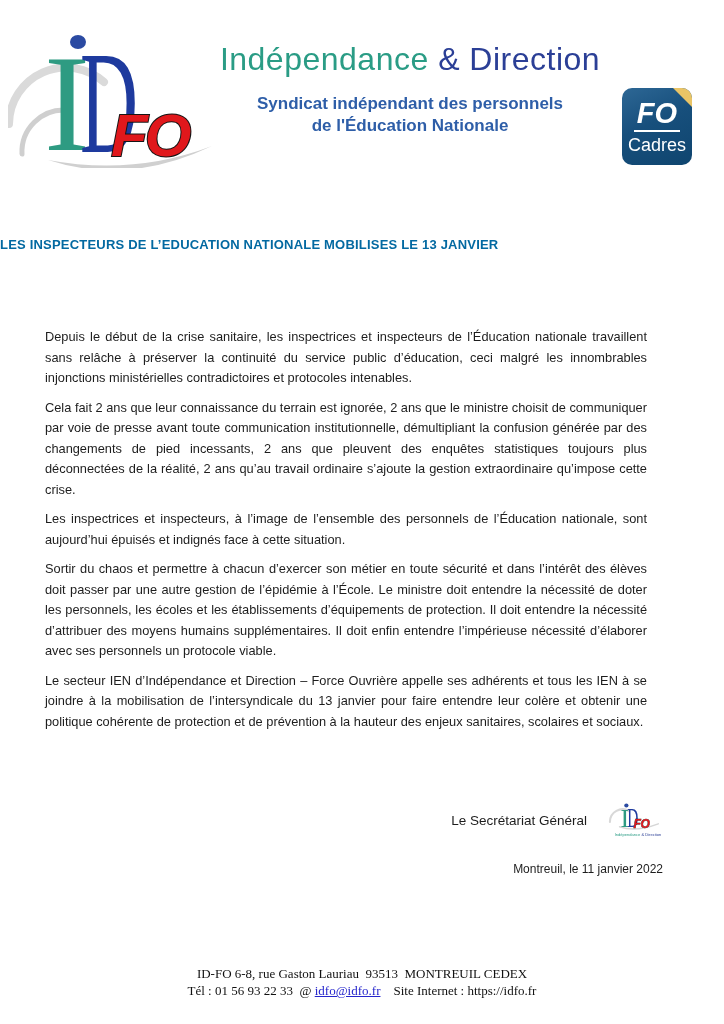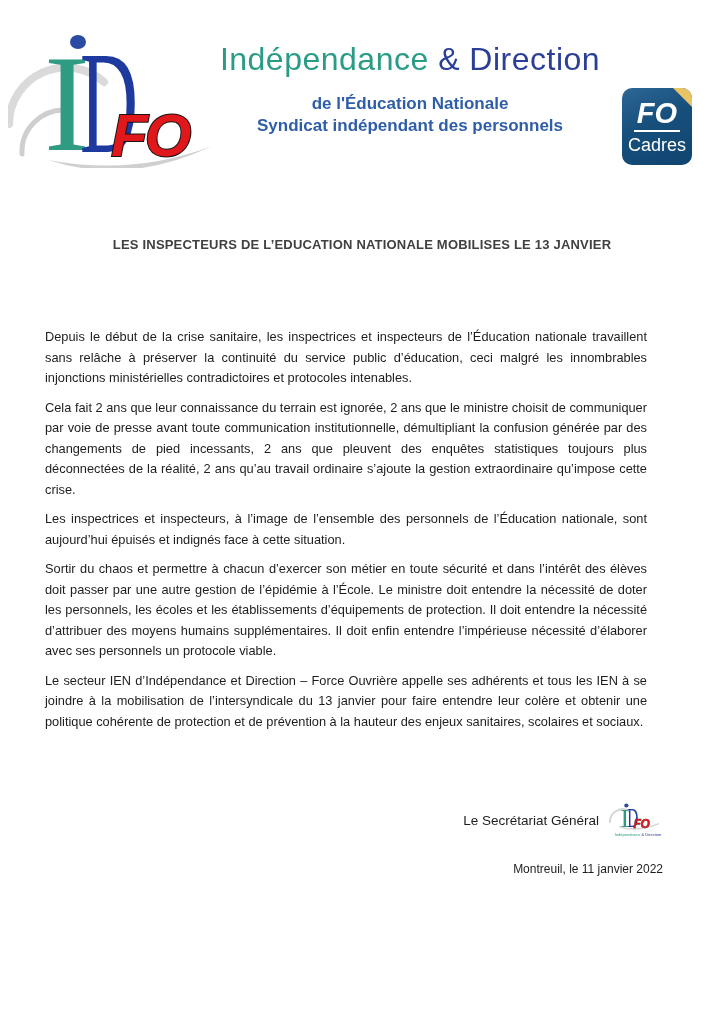--- a/index.html
+++ b/index.html
@@ -24,29 +24,29 @@
     background:linear-gradient(155deg,#2d6795 0%, #174f7c 45%, #0f456f 100%);
     display:flex; flex-direction:column; align-items:center; padding-top:10px;
   }
   .badge-corner { position:absolute; top:0; right:0; width:0; height:0;
     border-top:19px solid #e9c466; border-left:19px solid transparent; }
   .badge-fo { position:relative; color:#fff; font-weight:bold; font-style:italic;
     font-size:29px; line-height:30px; padding:0 3px 2px; border-bottom:2px solid #ffffff; }
   .badge-cadres { color:#fff; font-size:18px; margin-top:3px; }
 
   
-  .headline { position:absolute; left:0; right:0; top:237px; text-align:center;
-    font-weight:bold; font-size:13px; letter-spacing:0.2px; color:#404040; white-space:pre-wrap; }
+  .headline { position:absolute; left:0; right:0; top:237px; text-align:left;
+    font-weight:bold; font-size:13px; letter-spacing:0.2px; color:#0369a1; white-space:pre-wrap; }
 
   .body-text { position:absolute; left:45px; top:327px; width:602px;
     font-size:12.8px; line-height:20.5px; text-align:justify; }
   .body-text p { margin-bottom:9px; }
 
   .signature-row { position:absolute; right:58px; top:800px;
-    display:flex; align-items:center; gap:9px; }
+    display:flex; align-items:center; gap:21px; }
   .signature-label { font-size:13.5px; color:#1d1d1d; }
   .mini-logo { width:58px; height:40px; }
 
   .dateline { position:absolute; right:61px; top:862px; font-size:12px; color:#1d1d1d; }
 
   
   .footer { position:absolute; left:0; right:0; top:965px; text-align:center;
     font-family:"Liberation Serif", serif; font-size:13px; line-height:17px; color:#111; }
   .footer .line { white-space:pre-wrap; }
   .footer a.email { color:#2626cc; text-decoration:underline; white-space:pre-wrap; }
@@ -62,22 +62,22 @@
     <path d="M40 132 Q 120 158 204 118 Q 125 148 40 132 Z" fill="#d0d0d0"></path>
     <ellipse cx="70" cy="14" rx="8" ry="7" fill="#2b4aa2"></ellipse>
     <text x="36" y="122" font-size="138" fill="#2e9b82" font-family="&quot;Liberation Serif&quot;, serif">I</text>
     <text transform="translate(72 124) scale(0.55 1)" font-size="146" fill="#1e3a9e" font-family="&quot;Liberation Serif&quot;, serif">D</text>
     <text x="103" y="128" font-size="60" font-weight="bold" font-style="italic" fill="#e0181c" stroke="#151515" stroke-width="2" paint-order="stroke" letter-spacing="-3" font-family="&quot;Liberation Sans&quot;, sans-serif">FO</text>
   </svg>
 
   <div class="header-text">
     <div class="org-title"><span class="t1">Indépendance</span><span class="t2"> &amp; Direction</span></div>
     <div class="org-subtitle">
+      <div>Syndicat indépendant des personnels</div>
       <div>de l'Éducation Nationale</div>
-      <div>Syndicat indépendant des personnels</div>
     </div>
   </div>
 
   <div class="badge">
     <div class="badge-corner"></div>
     <div class="badge-fo">FO</div>
     <div class="badge-cadres">Cadres</div>
   </div>
 
   <div class="headline">LES INSPECTEURS DE L’EDUCATION NATIONALE MOBILISES LE 13 JANVIER</div>
@@ -98,14 +98,18 @@
       <ellipse cx="19" cy="5" rx="2.2" ry="2" fill="#2b4aa2"></ellipse>
       <text x="13" y="27" font-size="27" fill="#2e9b82" font-family="&quot;Liberation Serif&quot;, serif">I</text>
       <text transform="translate(20 27.5) scale(0.55 1)" font-size="29" fill="#1e3a9e" font-family="&quot;Liberation Serif&quot;, serif">D</text>
       <text x="26.5" y="28.5" font-size="12.5" font-weight="bold" font-style="italic" fill="#e0181c" stroke="#151515" stroke-width="0.5" paint-order="stroke" letter-spacing="-0.6" font-family="&quot;Liberation Sans&quot;, sans-serif">FO</text>
       <text x="31" y="36.5" font-size="4.2" text-anchor="middle" font-family="&quot;Liberation Sans&quot;, sans-serif"><tspan fill="#2a9c85">Indépendance</tspan><tspan fill="#2b3f96"> &amp; Direction</tspan></text>
     </svg>
   </div>
 
   <div class="dateline">Montreuil, le 11 janvier 2022</div>
 
+  <div class="footer">
+    <div class="line">ID-FO 6-8, rue Gaston Lauriau  93513  MONTREUIL CEDEX</div>
+    <div class="line"><span>Tél : 01 56 93 22 33  @ </span><a class="email" href="#">idfo@idfo.fr</a><span>    Site Internet : https://idfo.fr</span></div>
+  </div>
 
 </div>
 
 </body></html>

